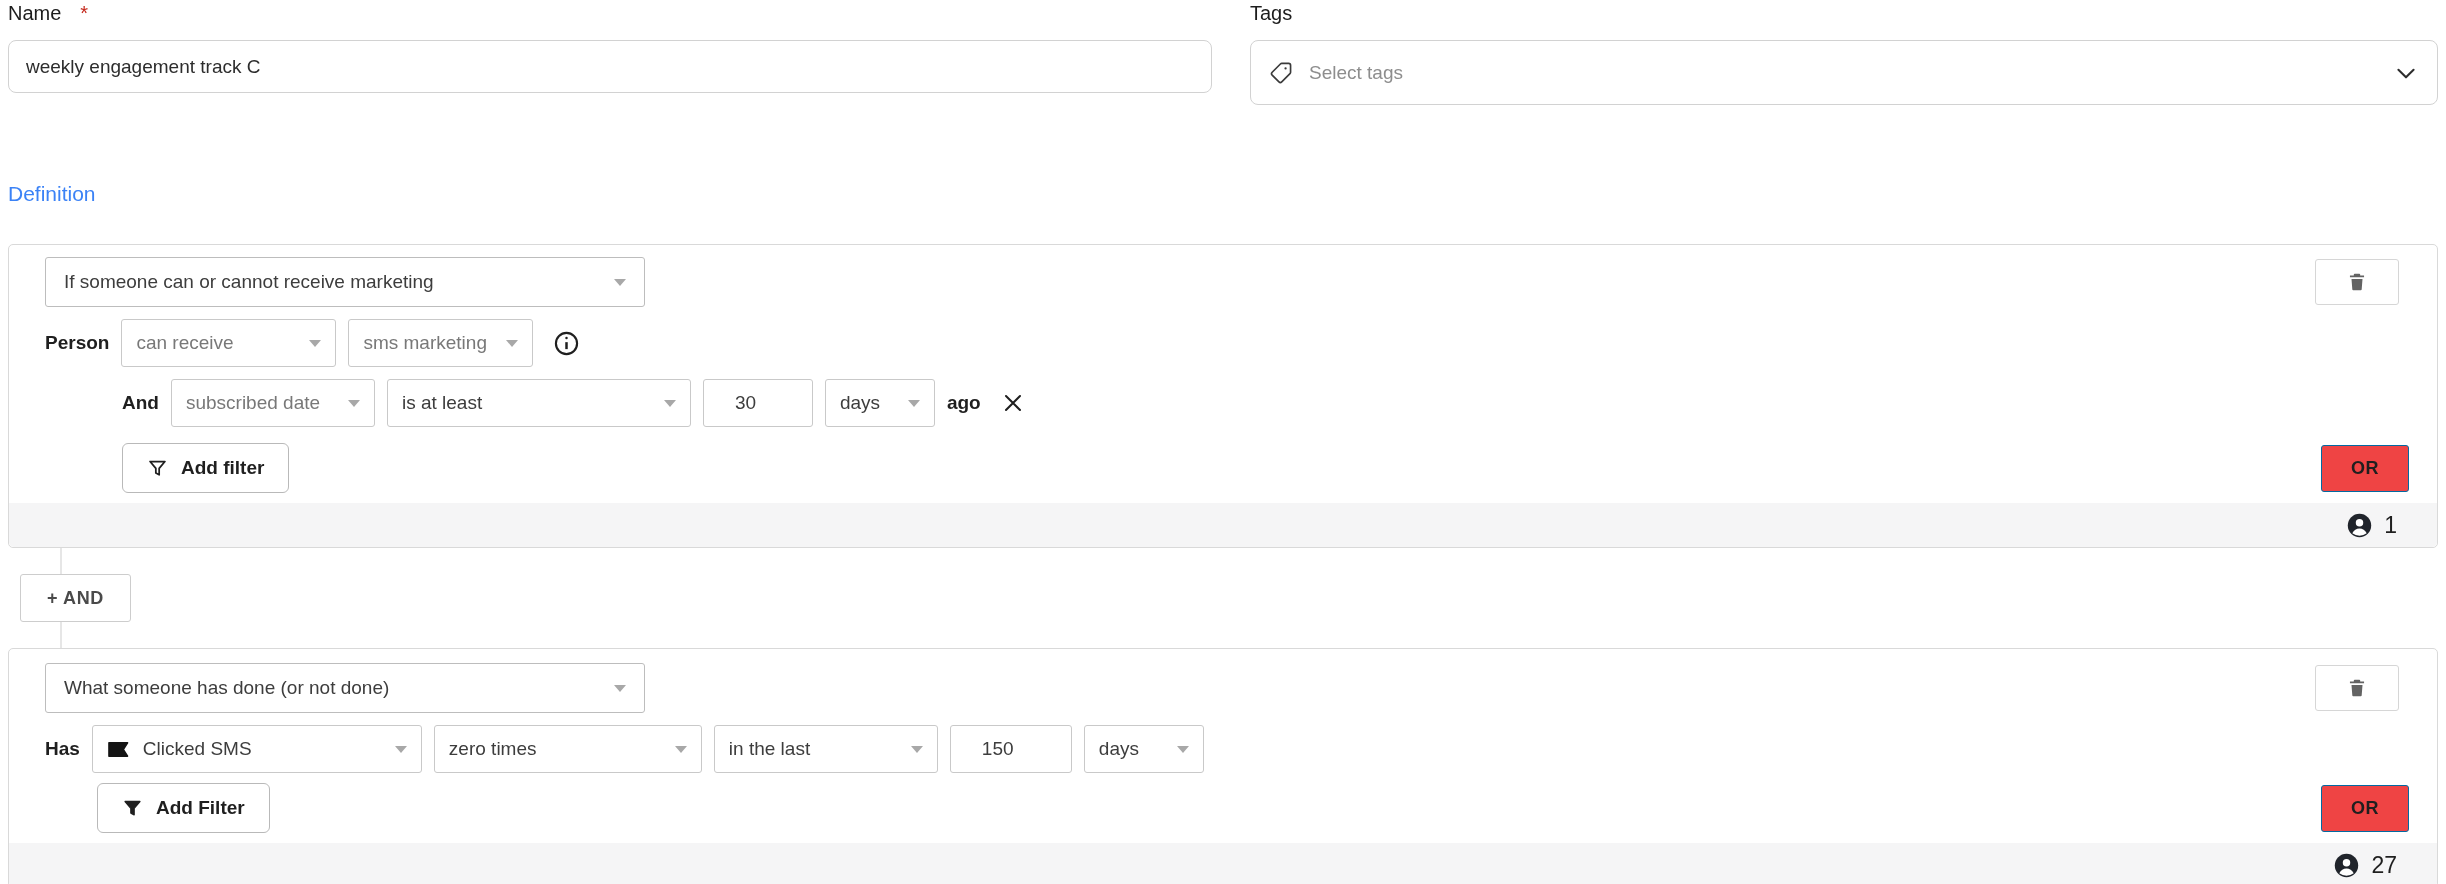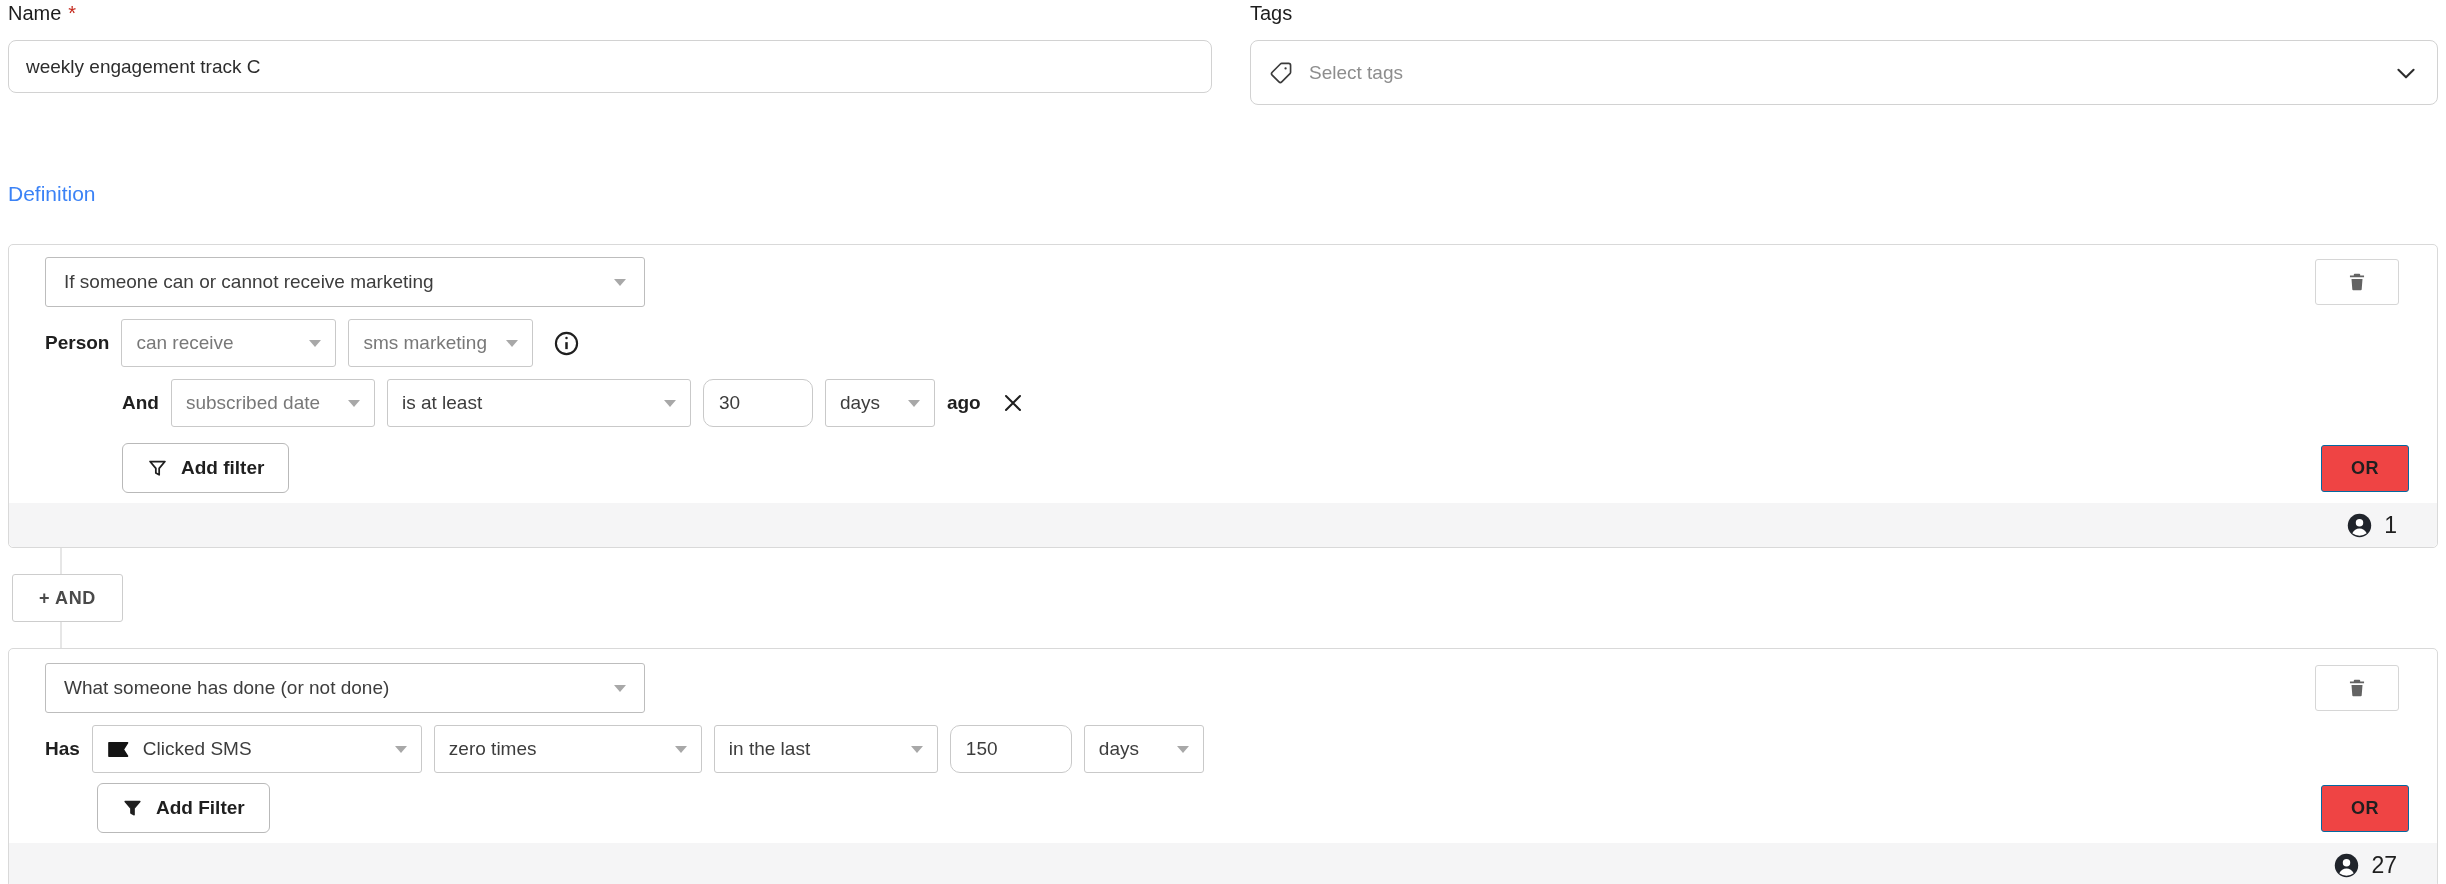--- a/index.html
+++ b/index.html
@@ -2,59 +2,59 @@
 <html><head>
 <meta charset="utf-8">
 <style>
   * { box-sizing: border-box; margin: 0; padding: 0; }
   html, body { width: 2446px; height: 884px; overflow: hidden; background: #ffffff; }
   body { font-family: "Liberation Sans", sans-serif; color: #2d2d2d; }
 
   .top-row { display: flex; gap: 38px; padding: 2px 8px 0 8px; }
   .name-col { width: 1204px; flex: none; }
   .tags-col { flex: 1; }
-  .field-label { font-size: 20px; color: #1d1d1d; margin-bottom: 15px; display: flex; align-items: baseline; gap: 7px; }
+  .field-label { font-size: 20px; color: #1d1d1d; margin-bottom: 15px; display: flex; align-items: baseline; gap: 19px; }
   .req { color: #c5281c; font-size: 20px; }
   .text-input { width: 100%; height: 53px; border: 1px solid #d2d2d2; border-radius: 8px; font-family: "Liberation Sans", sans-serif; font-size: 19px; color: #2d2d2d; padding: 0 17px; outline: none; background: #fff; }
   .tags-select { width: 100%; height: 65px; border: 1px solid #d2d2d2; border-radius: 8px; background: #fff; display: flex; align-items: center; gap: 15px; padding: 0 18px; cursor: pointer; }
   .tags-placeholder { flex: 1; color: #8d8d8d; font-size: 19px; }
 
   .definition-heading { font-size: 21px; color: #3b82f6; margin: 77px 8px 38px 8px; font-weight: 400; }
 
   .card { margin: 0 8px; border: 1px solid #d9d9d9; border-radius: 5px; background: #fff; }
   .card-body { padding: 12px 28px 10px 36px; }
   .row { display: flex; align-items: center; }
   .header-row { justify-content: space-between; margin-bottom: 12px; }
   .type-select { width: 600px; height: 50px; border: 1px solid #bdbdbd; border-radius: 3px; background: #fff; display: flex; align-items: center; justify-content: space-between; padding: 0 18px; cursor: pointer; }
   .trash-btn { width: 84px; height: 46px; border: 1px solid #d6d6d6; border-radius: 3px; background: #fff; display: flex; align-items: center; justify-content: center; cursor: pointer; margin-right: 10px; }
 
   .dd { height: 48px; border: 1px solid #c9c9c9; border-radius: 3px; background: #fff; display: flex; align-items: center; justify-content: space-between; padding: 0 14px; gap: 10px; cursor: pointer; flex: none; }
   .caret { width: 0; height: 0; border-left: 6px solid transparent; border-right: 6px solid transparent; border-top: 7px solid #a8a8a8; flex: none; }
   .t-dark { color: #3d3d3d; font-size: 19px; white-space: nowrap; }
   .t-muted { color: #787878; font-size: 19px; white-space: nowrap; }
   .row-label { font-weight: 700; font-size: 19px; color: #1f1f1f; white-space: nowrap; }
-  .num-input { width: 110px; height: 48px; border: 1px solid #c9c9c9; border-radius: 10px; font-family: "Liberation Sans", sans-serif; font-size: 19px; color: #3d3d3d; padding: 0 15px; outline: none; flex: none; }
+  .num-input { width: 110px; height: 48px; border: 1px solid #c9c9c9; border-radius: 3px; font-family: "Liberation Sans", sans-serif; font-size: 19px; color: #3d3d3d; padding: 0 31px; outline: none; flex: none; }
 
   .person-row { gap: 12px; margin-bottom: 12px; }
   .and-row { gap: 12px; margin-left: 77px; margin-bottom: 16px; }
   .has-row { gap: 12px; margin-bottom: 10px; }
   .icon-gap-l { margin-left: 8px; }
 
   .add-or-row { display: flex; justify-content: space-between; align-items: center; }
   .indent-1 { padding-left: 77px; }
   .indent-2 { padding-left: 52px; }
   .add-filter-btn { height: 50px; border: 1px solid #b9b9b9; border-radius: 6px; background: #fff; display: flex; align-items: center; gap: 13px; padding: 0 24px; font-size: 19px; font-weight: 700; color: #1f1f1f; cursor: pointer; }
   .or-btn { width: 88px; height: 47px; border: 1px solid #0369a1; border-radius: 3px; background: #ef4444; font-size: 18px; font-weight: 700; letter-spacing: 0.4px; color: #1f1f1f; display: flex; align-items: center; justify-content: center; cursor: pointer; }
 
   .count-strip { height: 44px; background: #f5f5f6; border-radius: 0 0 5px 5px; display: flex; align-items: center; justify-content: flex-end; gap: 11px; padding-right: 40px; }
   .count-num { font-size: 23px; color: #1f1f1f; }
 
   .connector { position: relative; height: 100px; margin: 0 8px; }
   .connector-line { position: absolute; left: 52px; top: 0; bottom: 0; width: 2px; background: #e6e6e6; }
-  .and-btn { position: absolute; left: 4px; top: 50%; transform: translateY(-50%); width: 111px; height: 48px; border: 1px solid #cdcdcd; border-radius: 3px; background: #fff; font-size: 18px; font-weight: 700; letter-spacing: 0.6px; color: #4a4a4a; display: flex; align-items: center; justify-content: center; cursor: pointer; }
+  .and-btn { position: absolute; left: 12px; top: 50%; transform: translateY(-50%); width: 111px; height: 48px; border: 1px solid #cdcdcd; border-radius: 3px; background: #fff; font-size: 18px; font-weight: 700; letter-spacing: 0.6px; color: #4a4a4a; display: flex; align-items: center; justify-content: center; cursor: pointer; }
 
   .peek { height: 6px; margin: 6px 8px 0 8px; background: #f1f1f1; border-radius: 4px 4px 0 0; }
   svg { display: block; }
 </style>
 </head>
 <body>
 
 <div class="top-row">
   <div class="name-col">
     <div class="field-label">

